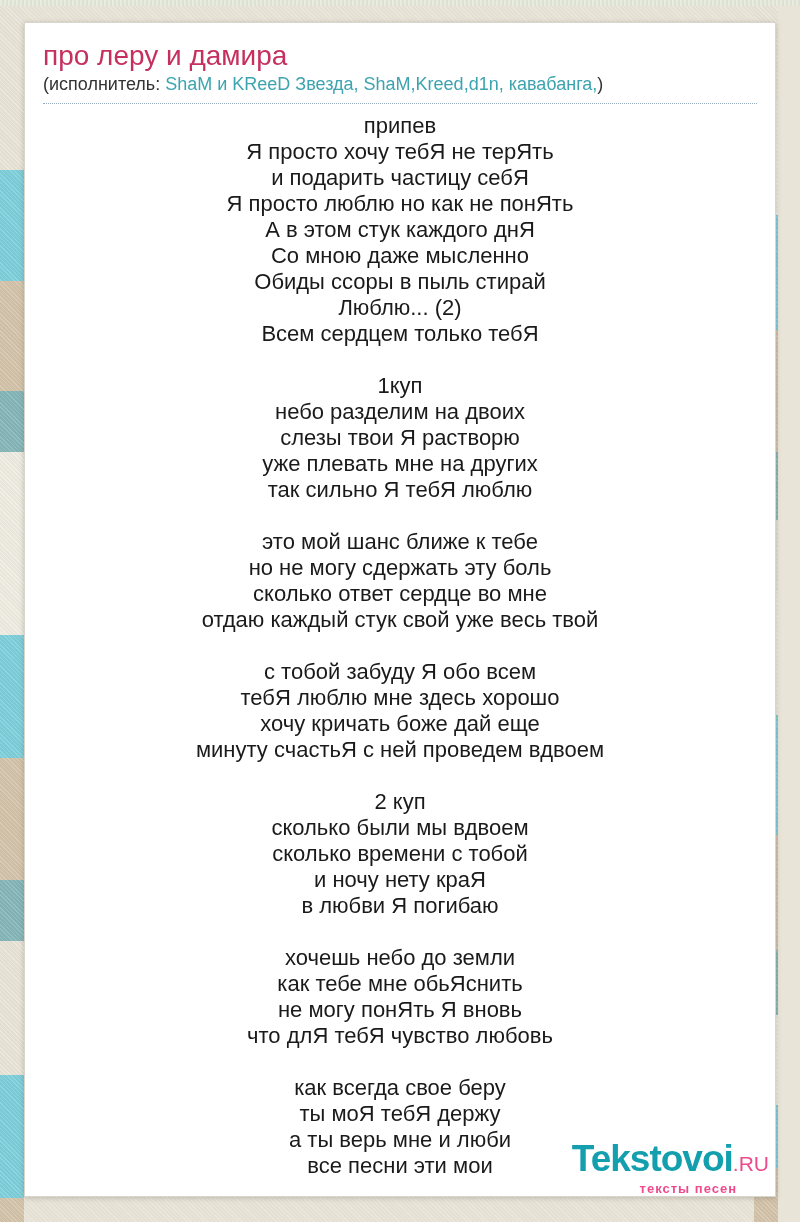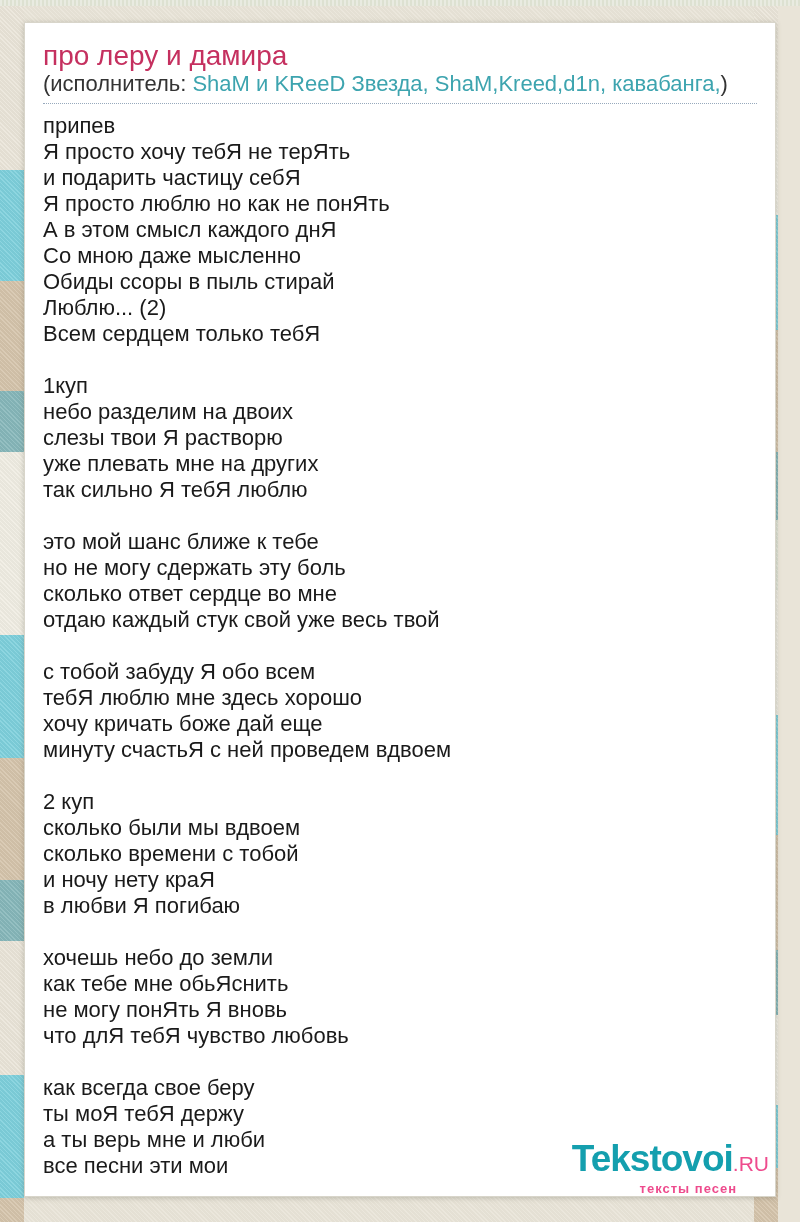--- a/index.html
+++ b/index.html
@@ -80,35 +80,35 @@
     padding-bottom: 7px;
   }
   h1.song-title {
     margin: 0;
     font-size: 28px;
     font-weight: 400;
     line-height: 32px;
     color: var(--title-color);
   }
   .artist-line {
-    font-size: 22px;
+    font-size: 18px;
     line-height: 24px;
     color: #333333;
   }
   .artists {
     color: var(--artist-link-color);
     cursor: pointer;
   }
   .lyrics {
     margin-top: 9px;
     font-size: 22px;
     line-height: 26px;
     color: var(--text-color);
   }
-  .lyrics p { margin: 0 0 26px 0; }
+  .lyrics p { margin: 0 0 26px 0; text-align: center; }
   .lyrics p:last-child { margin-bottom: 10px; }
   .logo {
     position: absolute;
     right: 6px; bottom: 1px;
     text-align: right;
     cursor: pointer;
     background: #ffffff;
   }
   .logo-top { line-height: 36px; white-space: nowrap; }
   .logo-main {
@@ -141,21 +141,21 @@
   <div class="side-strip left"></div>
   <div class="side-strip right"></div>
 
   <main class="card">
     <div class="card-header">
       <h1 class="song-title">про леру и дамира</h1>
       <div class="artist-line"><span>(исполнитель: </span><span class="artists">ShaM и KReeD Звезда, ShaM,Kreed,d1n, кавабанга,</span><span>)</span></div>
     </div>
 
     <div class="lyrics">
-        <p><span>припев</span><br><span>Я просто хочу тебЯ не терЯть</span><br><span>и подарить частицу себЯ</span><br><span>Я просто люблю но как не понЯть</span><br><span>А в этом смысл каждого днЯ</span><br><span>Со мною даже мысленно</span><br><span>Обиды ссоры в пыль стирай</span><br><span>Люблю... (2)</span><br><span>Всем сердцем только тебЯ</span></p>
+        <p><span>припев</span><br><span>Я просто хочу тебЯ не терЯть</span><br><span>и подарить частицу себЯ</span><br><span>Я просто люблю но как не понЯть</span><br><span>А в этом стук каждого днЯ</span><br><span>Со мною даже мысленно</span><br><span>Обиды ссоры в пыль стирай</span><br><span>Люблю... (2)</span><br><span>Всем сердцем только тебЯ</span></p>
         <p><span>1куп</span><br><span>небо разделим на двоих</span><br><span>слезы твои Я растворю</span><br><span>уже плевать мне на других</span><br><span>так сильно Я тебЯ люблю</span></p>
         <p><span>это мой шанс ближе к тебе</span><br><span>но не могу сдержать эту боль</span><br><span>сколько ответ сердце во мне</span><br><span>отдаю каждый стук свой уже весь твой</span></p>
         <p><span>с тобой забуду Я обо всем</span><br><span>тебЯ люблю мне здесь хорошо</span><br><span>хочу кричать боже дай еще</span><br><span>минуту счастьЯ с ней проведем вдвоем</span></p>
         <p><span>2 куп</span><br><span>сколько были мы вдвоем</span><br><span>сколько времени с тобой</span><br><span>и ночу нету краЯ</span><br><span>в любви Я погибаю</span></p>
         <p><span>хочешь небо до земли</span><br><span>как тебе мне обьЯснить</span><br><span>не могу понЯть Я вновь</span><br><span>что длЯ тебЯ чувство любовь</span></p>
         <p><span>как всегда свое беру</span><br><span>ты моЯ тебЯ держу</span><br><span>а ты верь мне и люби</span><br><span>все песни эти мои</span></p>
       </div>
 
     <div class="logo">
       <div class="logo-top"><span class="logo-main">Tekstovoi</span><span class="logo-tld">.RU</span></div>

